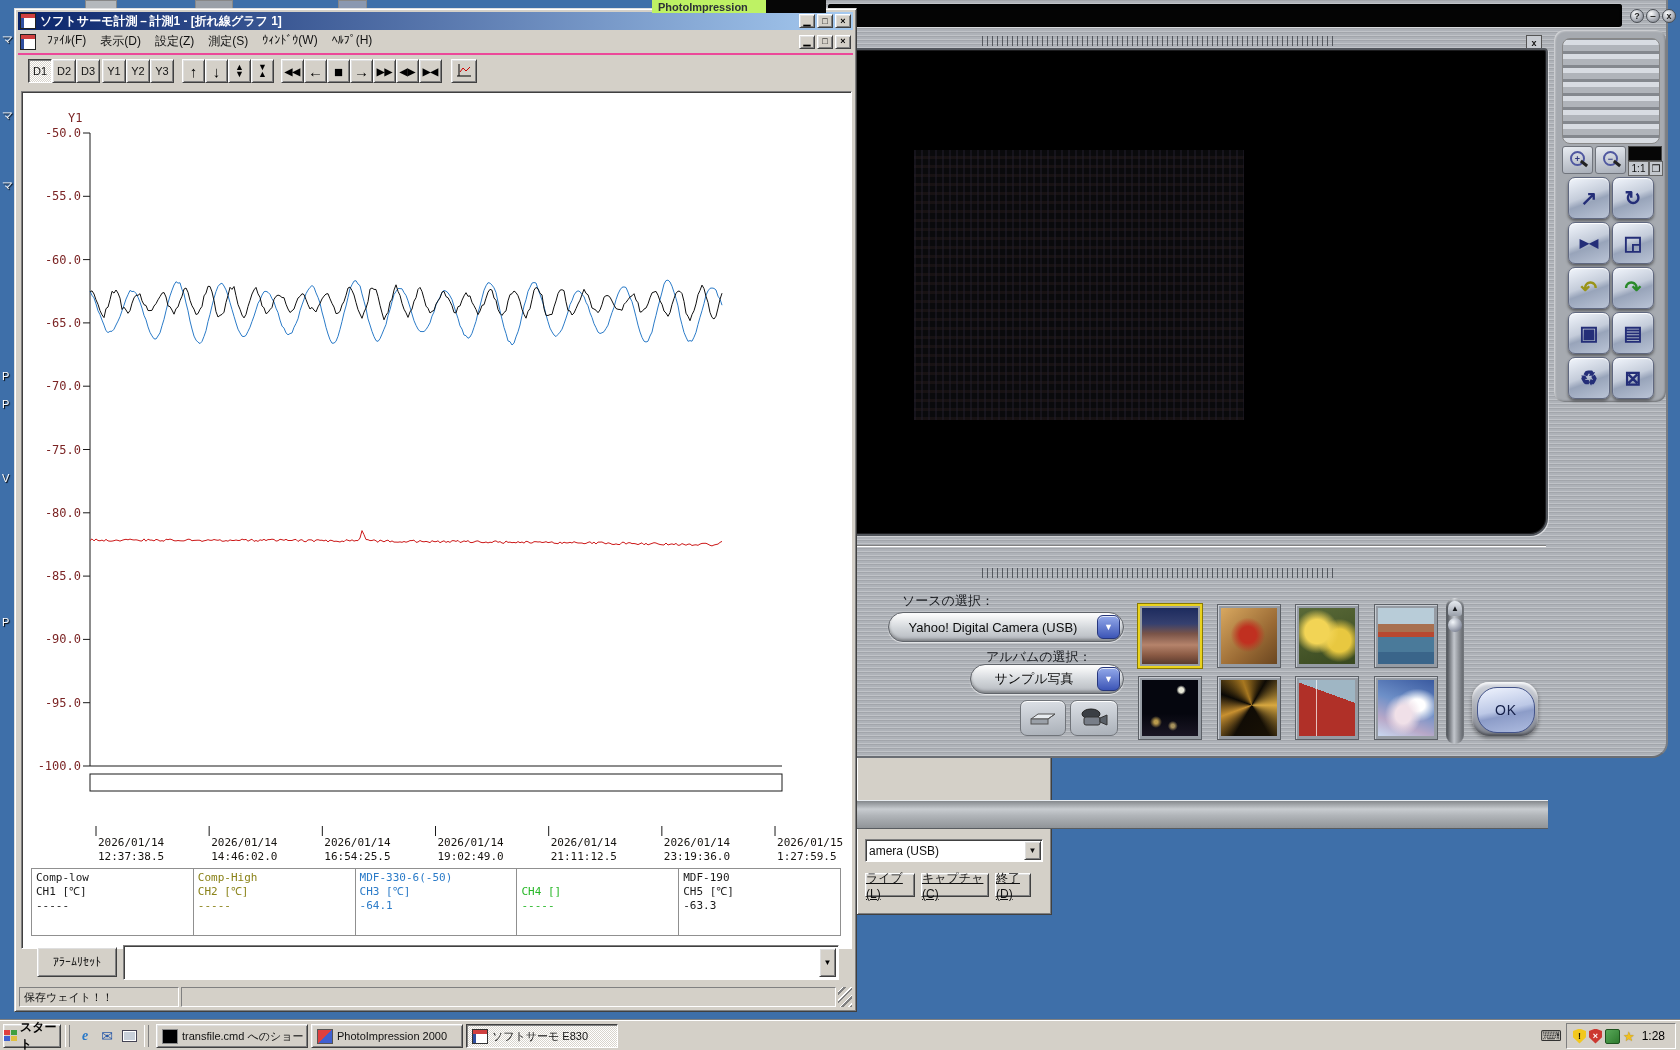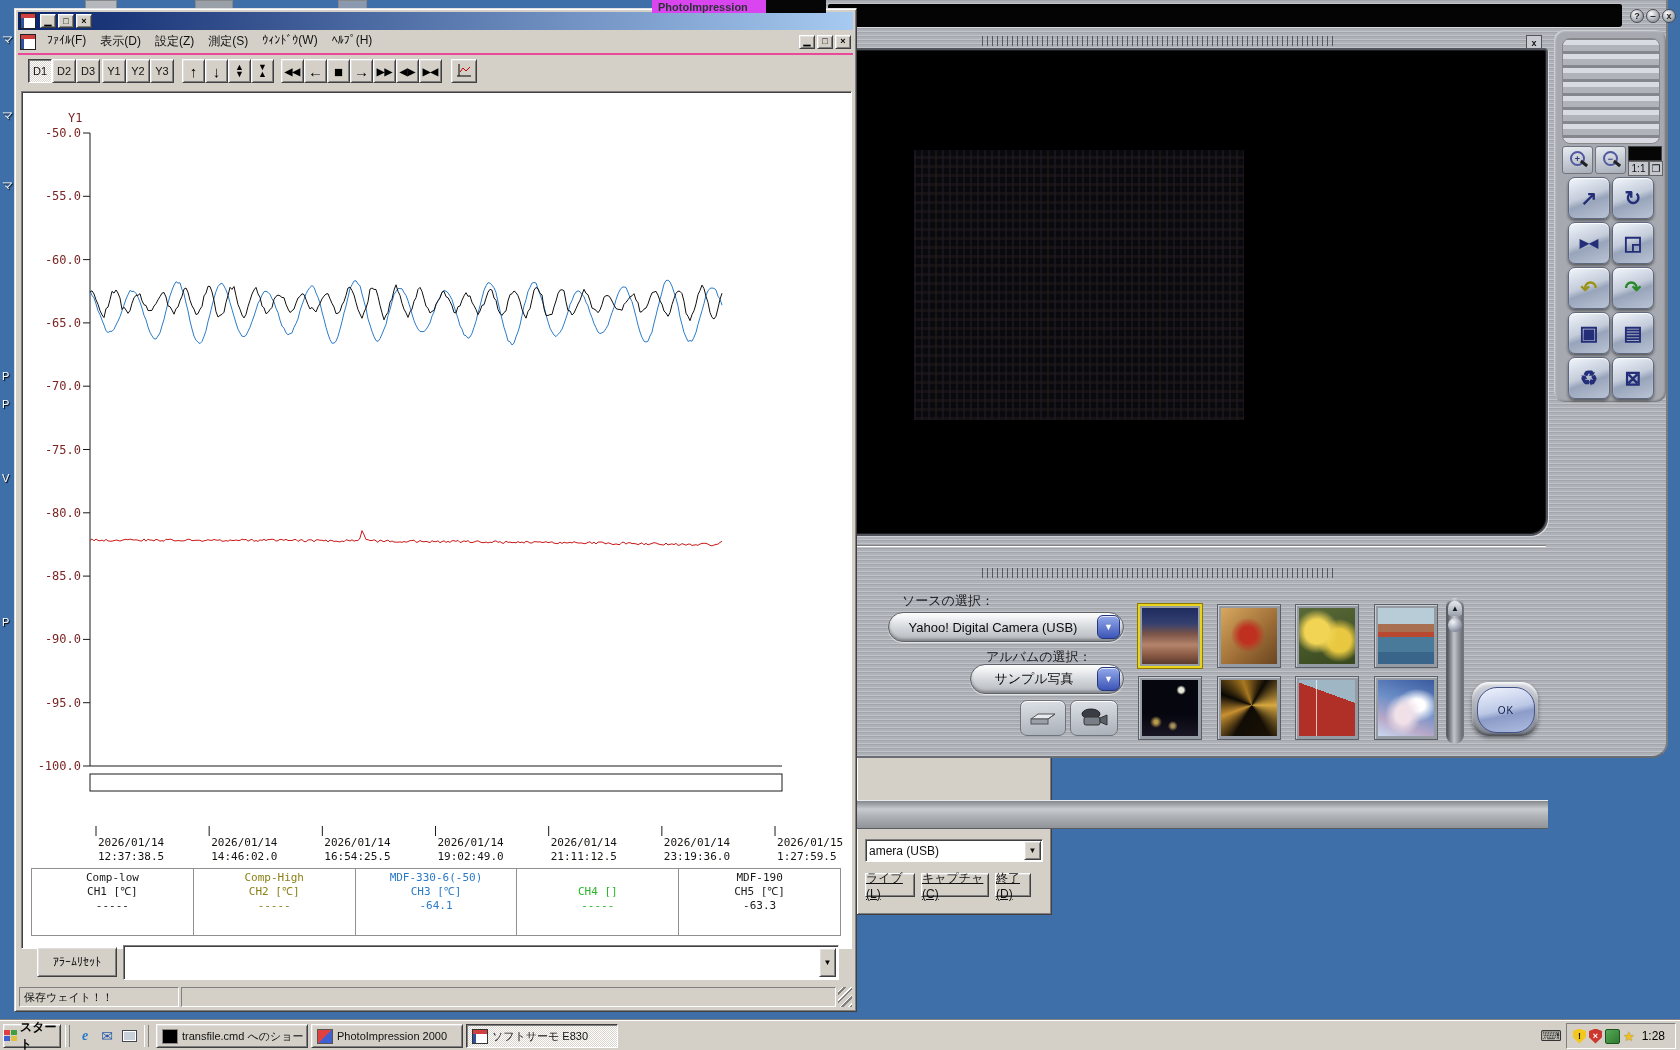--- a/index.html
+++ b/index.html
@@ -34,21 +34,21 @@
   .tool-toggle{position:absolute;top:4px;width:24px;height:24px;font-size:11px;color:#111;}
   .tool-nav{position:absolute;top:4px;width:23px;height:24px;font-size:15px;font-weight:bold;color:#000;}
   .tool-nav .stack{display:flex;flex-direction:column;line-height:7px;font-size:9px;}
   #client{position:absolute;left:6px;top:82px;width:829px;height:856px;background:#fff;
           border:1px solid;border-color:#808080 #ffffff #ffffff #808080;box-shadow:inset 1px 1px 0 #404040;}
   #chart-svg{position:absolute;left:0;top:0;}
   .ylab{font:12px "DejaVu Sans Mono",monospace;fill:#7b2424;}
   .xlab{font:11px "DejaVu Sans Mono",monospace;fill:#16130f;}
   #legend{position:absolute;left:9px;top:776px;width:808px;height:66px;display:flex;
           border:1px solid #909090;font:11px "DejaVu Sans Mono",monospace;background:#fff;}
-  .leg-cell{flex:1;border-right:1px solid #909090;padding:2px 4px;line-height:1.25;overflow:hidden;white-space:nowrap;text-align:center;}
+  .leg-cell{flex:1;border-right:1px solid #909090;padding:2px 4px;line-height:1.25;overflow:hidden;white-space:nowrap;}
   .leg-cell:last-child{border-right:none;}
   #alarm-btn{position:absolute;left:22px;top:938px;width:80px;height:30px;font-size:12px;color:#111;}
   #alarm-combo{position:absolute;left:108px;top:936px;width:714px;height:33px;background:#fff;
                border:1px solid;border-color:#808080 #fff #fff #808080;box-shadow:inset 1px 1px 0 #404040;}
   #alarm-combo .drop{position:absolute;right:2px;top:2px;bottom:2px;width:17px;font-size:8px;}
   #thermo-status{position:absolute;left:4px;right:4px;bottom:4px;height:20px;display:flex;gap:2px;align-items:stretch;}
   .status-cell{border:1px solid;border-color:#808080 #ffffff #ffffff #808080;font-size:11px;color:#111;
                display:flex;align-items:center;padding:0 4px;background:#d4d0c8;}
   #grip{width:14px;background:repeating-linear-gradient(135deg,#d4d0c8 0 3px,#ffffff 3px 4px,#808080 4px 6px);}
 
@@ -124,21 +124,21 @@
   #pi-scroll .up{position:absolute;left:2px;top:3px;width:14px;height:15px;border-radius:7px 7px 3px 3px;
              background:linear-gradient(180deg,#e6eaf0,#9aa0aa);display:flex;align-items:center;justify-content:center;
              font-size:8px;color:#16181c;}
   #pi-scroll .ball{position:absolute;left:2px;top:20px;width:14px;height:14px;border-radius:50%;
              background:radial-gradient(circle at 35% 30%,#f2f6fa,#8a90a0 70%,#60646e);}
   #ok-outer{position:absolute;left:648px;top:682px;width:66px;height:54px;border-radius:17px;
             background:linear-gradient(180deg,#d4d8e0,#7e828c);box-shadow:inset 0 2px 3px rgba(255,255,255,.9), inset 0 -2px 3px rgba(0,0,0,.45), 0 2px 4px rgba(0,0,0,.4);
             padding:5px;box-sizing:border-box;}
   #ok-inner{width:100%;height:100%;border-radius:20px;border:1px solid #44548a;
             background:linear-gradient(168deg,#f0f4fe 0%,#bcc8e6 48%,#8c9cc8 60%,#aebce0 100%);
-            display:flex;align-items:center;justify-content:center;font-size:10px;color:#141f48;letter-spacing:1px;}
+            display:flex;align-items:center;justify-content:center;font-size:14px;color:#141f48;letter-spacing:1px;}
 
   
   #band-b{left:856px;top:800px;width:692px;height:27px;z-index:12;
           background:linear-gradient(180deg,#84888c 0%,#c8ccd0 30%,#b0b4b8 55%,#909498 100%);
           border-top:1px solid #e8ecf0;border-bottom:1px solid #585c60;}
   #capdlg{left:856px;top:745px;width:194px;height:168px;z-index:10;}
   #cap-combo{position:absolute;left:8px;top:93px;width:178px;height:23px;background:#fff;
              border:1px solid;border-color:#808080 #fff #fff #808080;box-shadow:inset 1px 1px 0 #404040;
              font-size:12px;color:#111;display:flex;align-items:center;padding-left:3px;box-sizing:border-box;}
   #cap-combo .drop{position:absolute;right:1px;top:1px;bottom:1px;width:17px;font-size:8px;}
@@ -156,21 +156,21 @@
   .task-ico{width:14px;height:13px;flex:none;}
   #tray{margin-left:auto;display:flex;align-items:center;gap:4px;padding-right:4px;}
   #tray-panel{height:24px;display:flex;align-items:center;gap:3px;padding:0 6px;
               border:1px solid;border-color:#808080 #ffffff #ffffff #808080;}
   .shield{width:13px;height:15px;clip-path:polygon(50% 0,100% 16%,100% 58%,50% 100%,0 58%,0 16%);
           display:flex;align-items:center;justify-content:center;font-size:9px;font-weight:bold;}
   #clock{font-size:12px;color:#000;padding:0 4px;}
 
   
   .frag{background:#b4b8bc;border:1px solid #888;}
-  #frag-pi-title{left:652px;top:0;width:114px;height:13px;background:#d946ef;color:#2e3238;
+  #frag-pi-title{left:652px;top:0;width:114px;height:13px;background:#bef264;color:#2e3238;
                  font-size:11px;font-weight:bold;overflow:hidden;line-height:15px;padding-left:6px;z-index:45;}
   #frag-black{left:766px;top:0;width:60px;height:13px;background:#060606;z-index:45;}
   .edge-label{position:absolute;left:2px;color:#fff;font-size:11px;text-shadow:1px 1px 1px #000;z-index:1;}
 </style>
 </head>
 <body>
 
 <div id="screen">
 
   <div id="edge-labels">
@@ -323,20 +323,21 @@
     </div>
 
     <div id="ok-outer">
       <div id="ok-inner">OK</div>
     </div>
   </div>
 
   <div class="abs win98" id="thermo">
     <div class="titlebar">
       <span class="appicon"></span>
+      <span style="flex:1;">ソフトサーモ計測－計測1 - [折れ線グラフ 1]</span>
       <span class="tbtn btn98">▁</span>
       <span class="tbtn btn98" style="margin-left:2px;">□</span>
       <span class="tbtn btn98" style="margin-left:2px;">×</span>
     </div>
 
     <div id="thermo-menu">
       <span class="appicon" style="margin-left:2px;"></span>
       <span id="menu-items" style="display:flex;">
           <div class="menu-item">ﾌｧｲﾙ(F)</div>
           <div class="menu-item">表示(D)</div>

